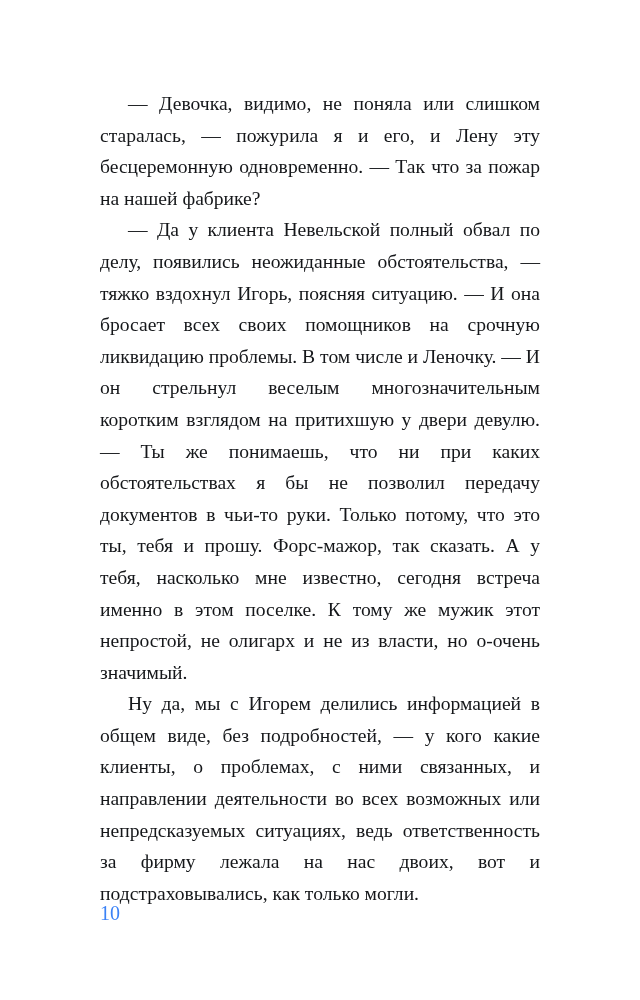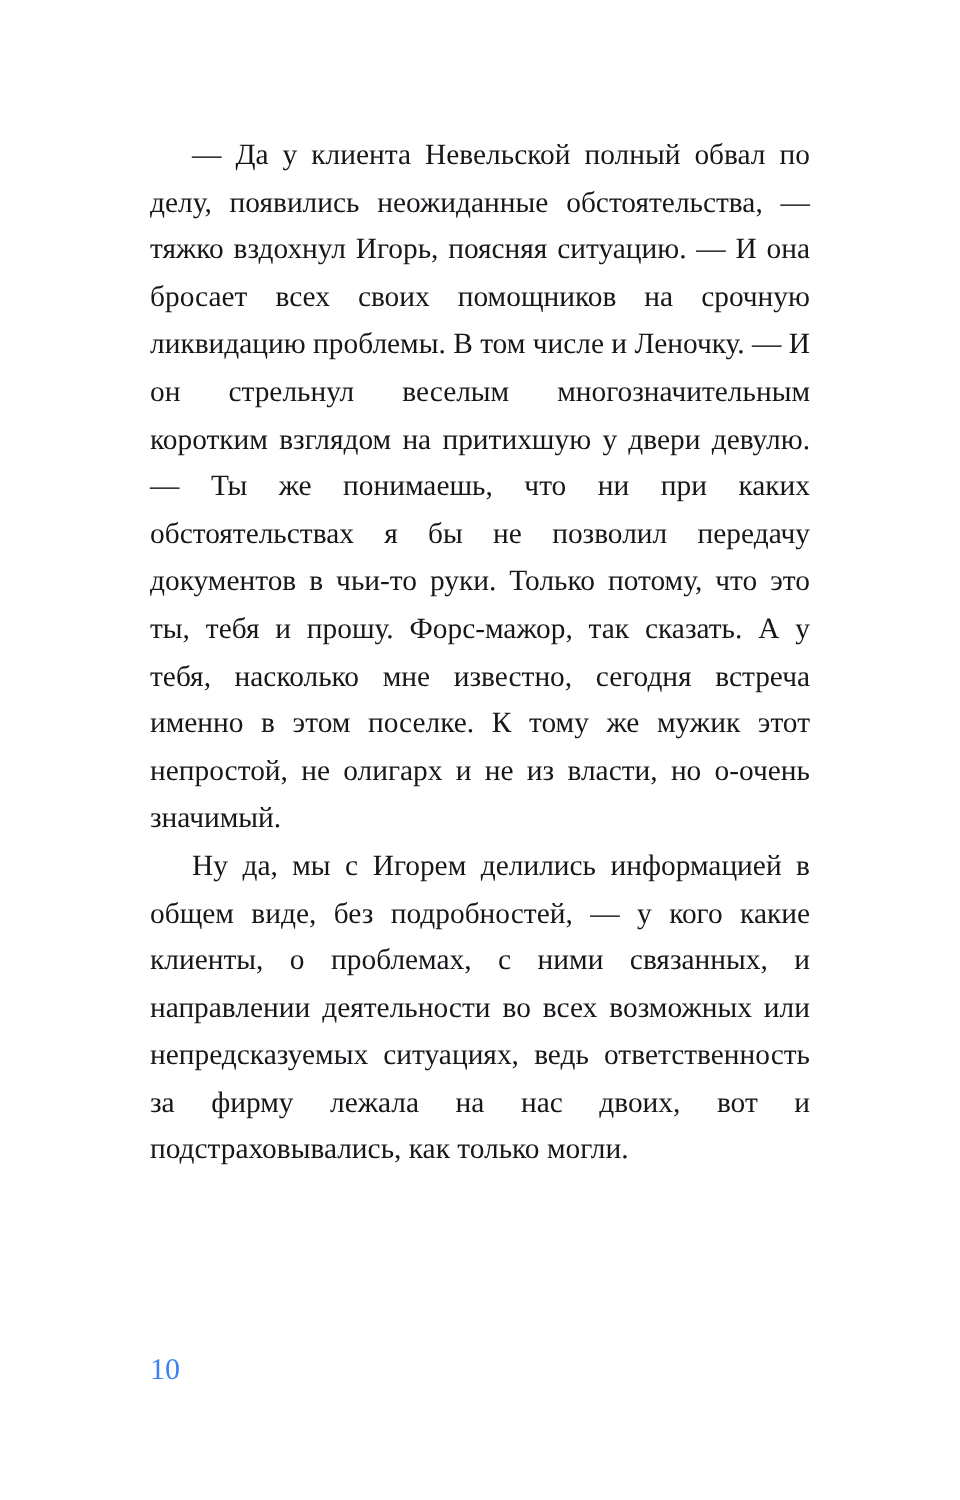--- a/index.html
+++ b/index.html
@@ -44,17 +44,18 @@
     font-size: 20px;
     line-height: 24px;
     color: #3b82f6;
   }
 </style>
 </head>
 <body>
 
 <div class="page">
   <div class="text-block">
+    <p class="para">— Девочка, видимо, не поняла или слишком старалась, — пожурила я и его, и Лену эту бесцеремонную одновременно. — Так что за пожар на нашей фабрике?</p>
     <p class="para">— Да у клиента Невельской полный обвал по делу, появились неожиданные обстоятельства, — тяжко вздохнул Игорь, поясняя ситуацию. — И она бросает всех своих помощников на срочную ликвидацию проблемы. В том числе и Леночку. — И он стрельнул веселым многозначительным коротким взглядом на притихшую у двери девулю. — Ты же понимаешь, что ни при каких обстоятельствах я бы не позволил передачу документов в чьи-то руки. Только потому, что это ты, тебя и прошу. Форс-мажор, так сказать. А у тебя, насколько мне известно, сегодня встреча именно в этом поселке. К тому же мужик этот непростой, не олигарх и не из власти, но о-очень значимый.</p>
     <p class="para">Ну да, мы с Игорем делились информацией в общем виде, без подробностей, — у кого какие клиенты, о проблемах, с ними связанных, и направлении деятельности во всех возможных или непредсказуемых ситуациях, ведь ответственность за фирму лежала на нас двоих, вот и подстраховывались, как только могли.</p>
   </div>
   <div class="page-number">10</div>
 </div>
 
 </body></html>

